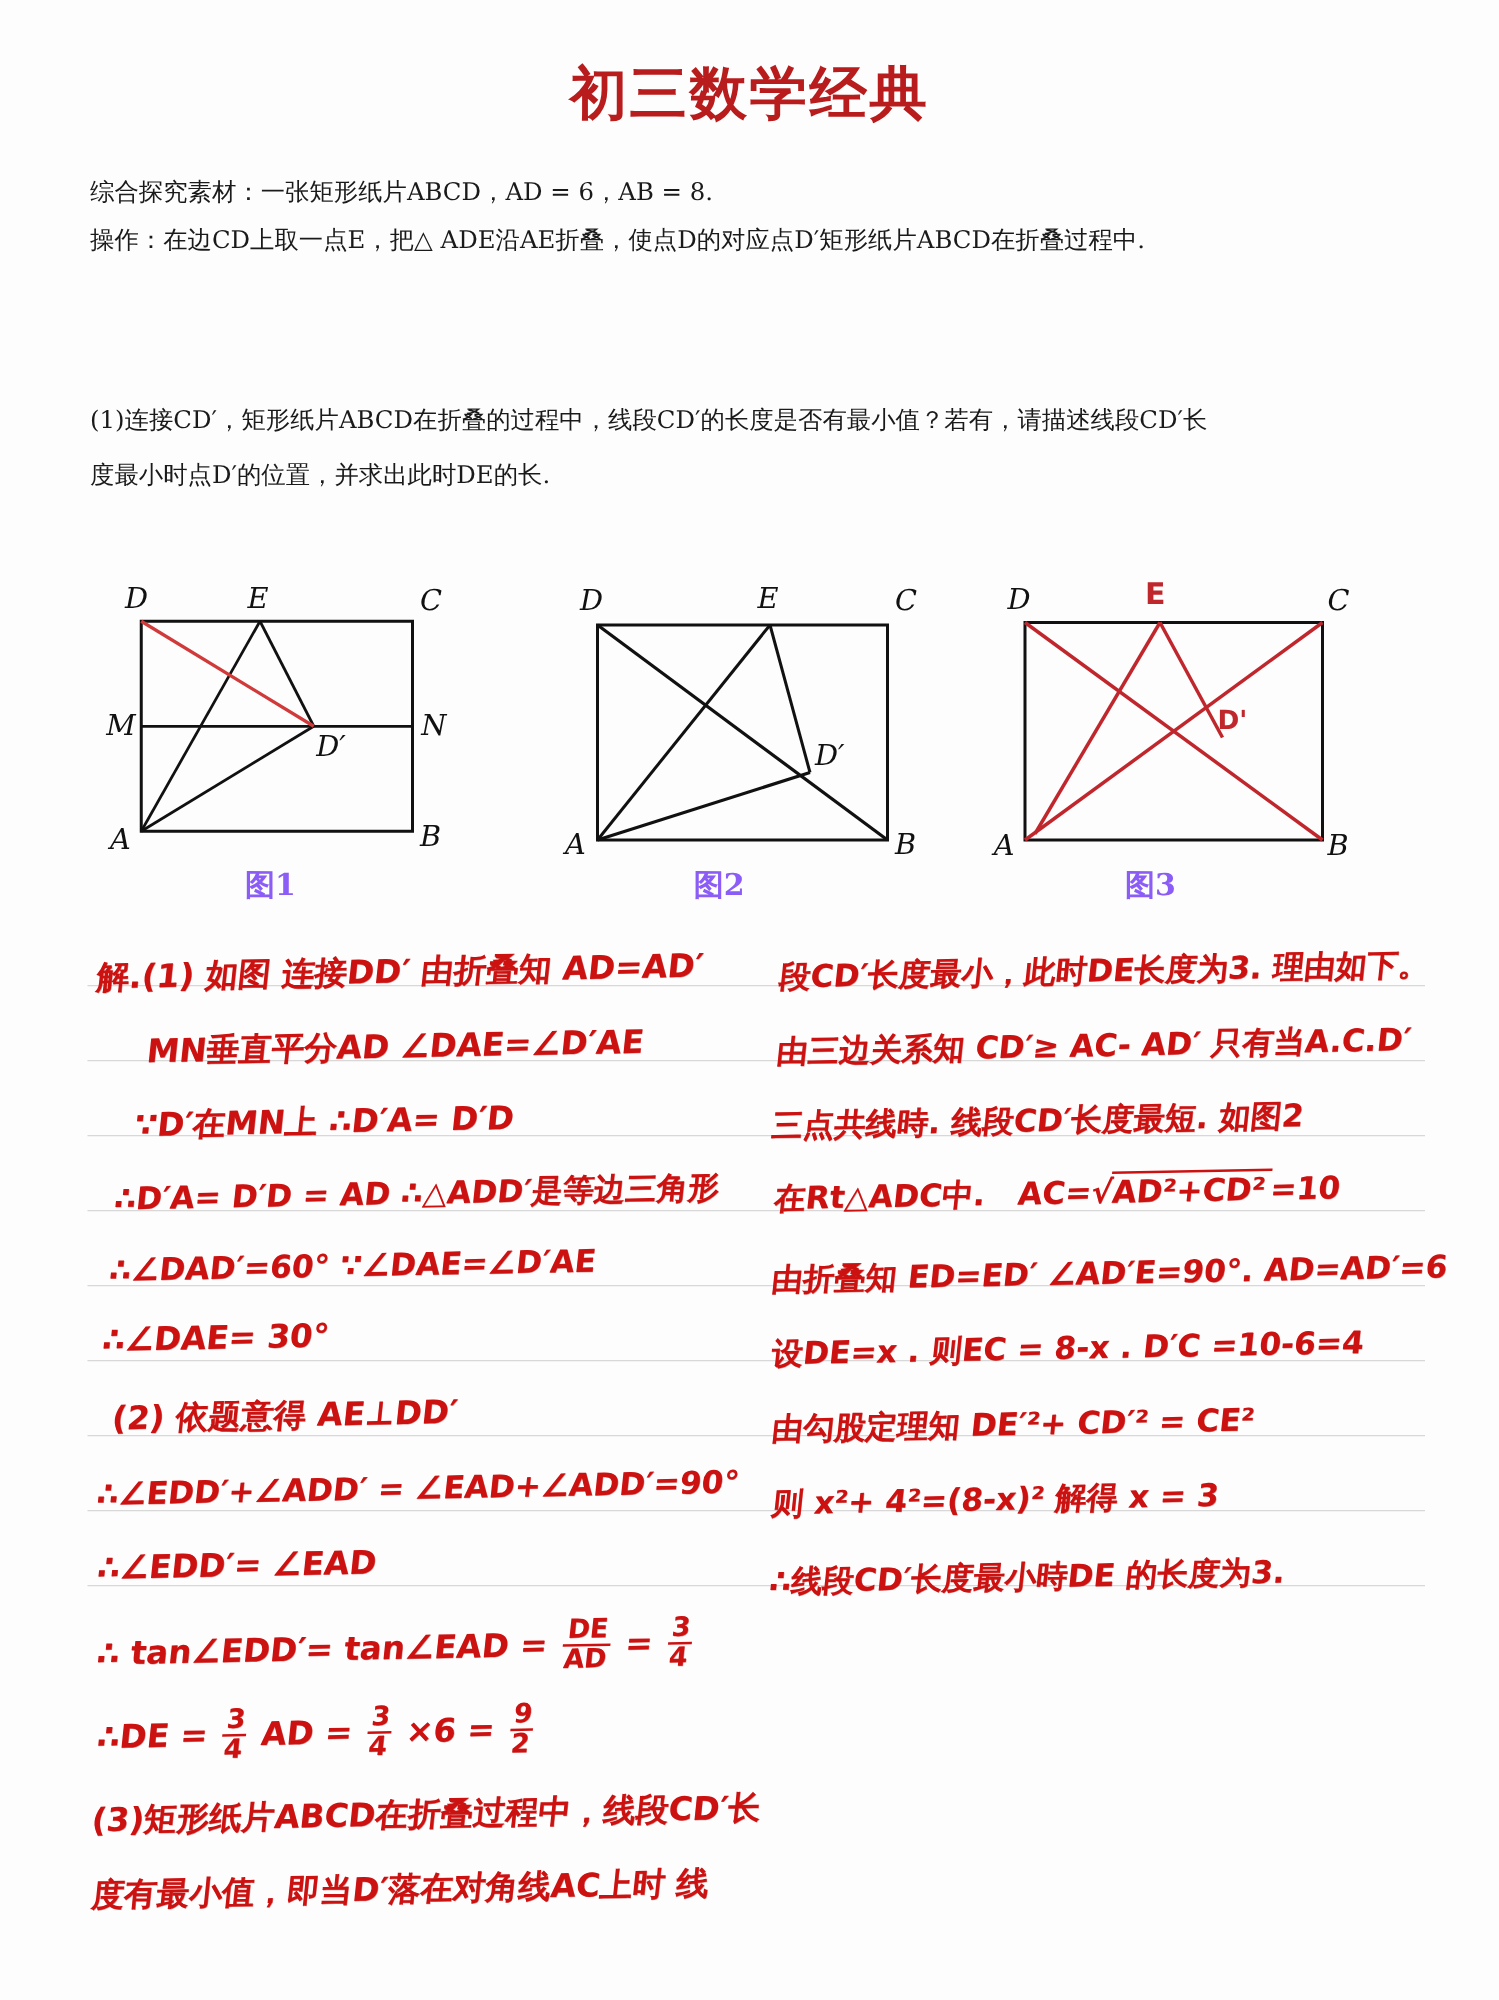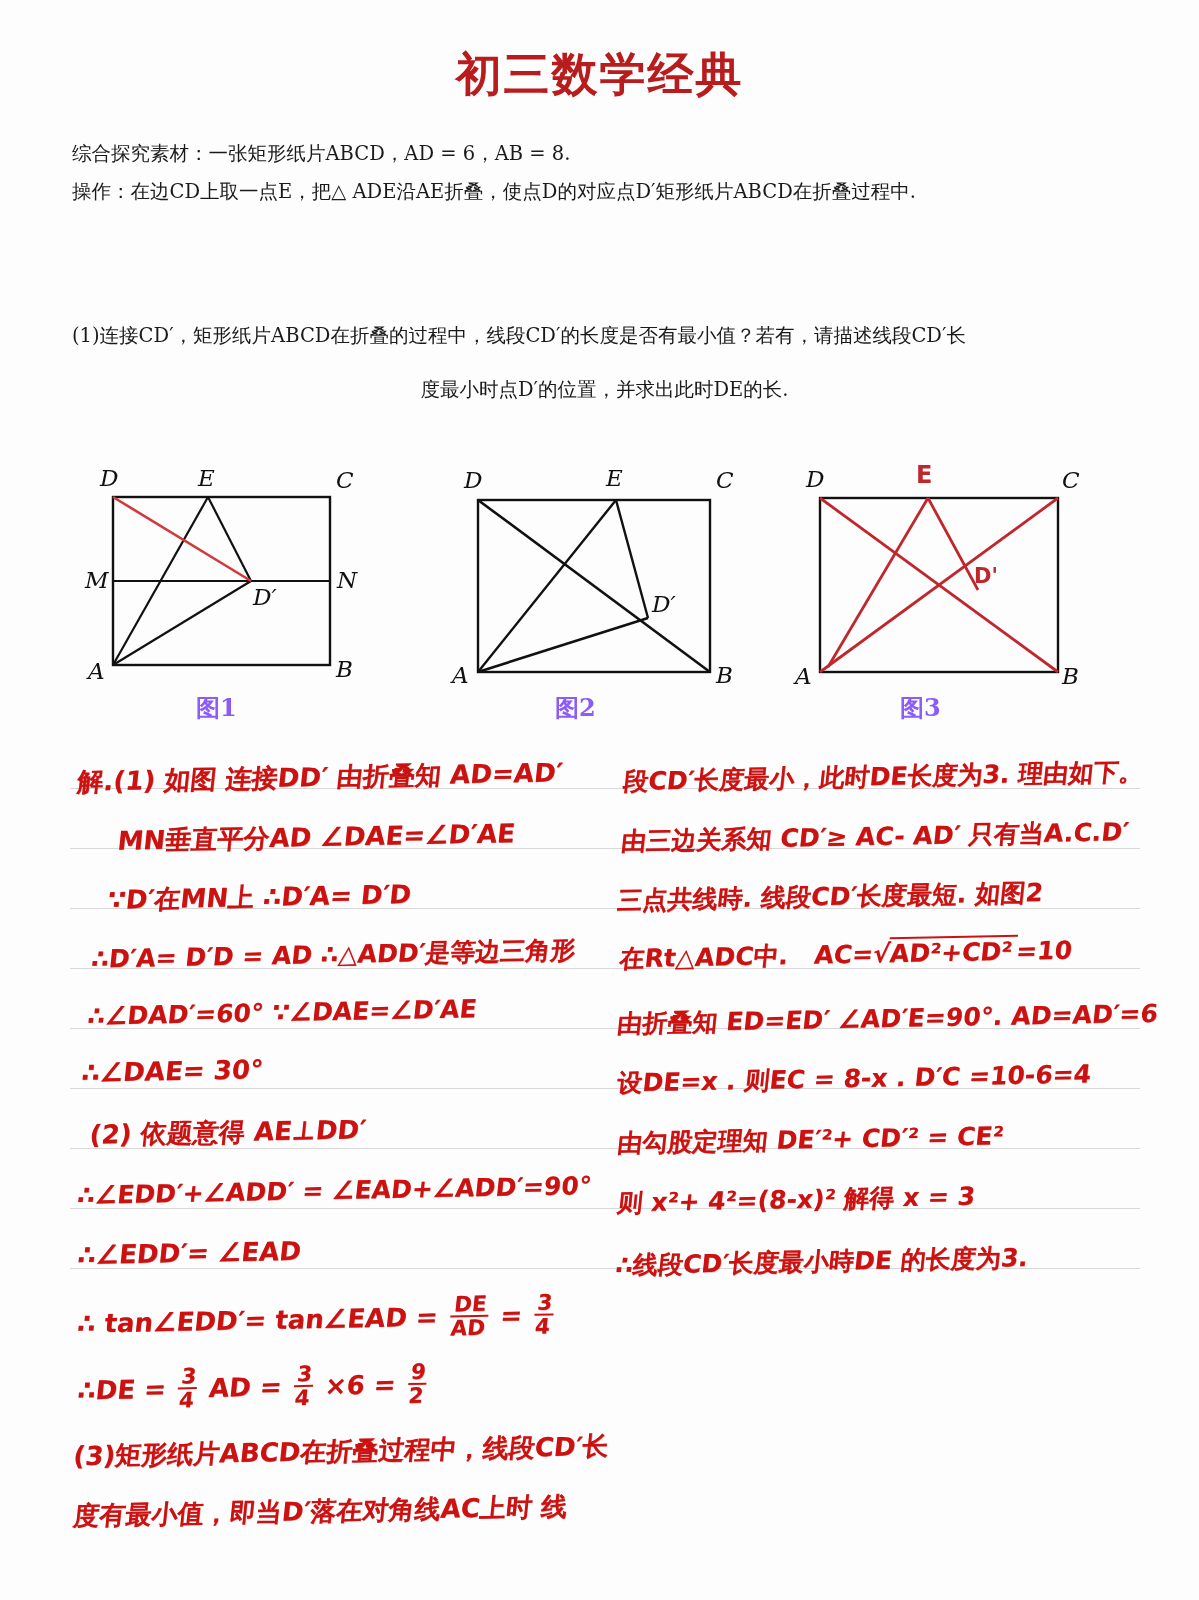--- a/index.html
+++ b/index.html
@@ -123,21 +123,21 @@
 </head>
 <body>
 
 <div id="page">
 
   <div class="title">初三数学经典</div>
 
   <div class="stmt s1">综合探究素材：一张矩形纸片ABCD，AD = 6，AB = 8.</div>
   <div class="stmt s2">操作：在边CD上取一点E，把△ ADE沿AE折叠，使点D的对应点D′矩形纸片ABCD在折叠过程中.</div>
   <div class="stmt s5">(1)连接CD′，矩形纸片ABCD在折叠的过程中，线段CD′的长度是否有最小值？若有，请描述线段CD′长</div>
-  <div class="stmt" style="top:376px;text-align:center;">度最小时点D′的位置，并求出此时DE的长.</div>
+  <div class="stmt" style="top:366px;">度最小时点D′的位置，并求出此时DE的长.</div>
 
   <div class="figwrap">
     <svg class="figsvg" width="1199" height="275" viewBox="0 0 1199 275">
 
       <g>
         <rect x="113" y="42" width="217" height="168" fill="none" stroke="#111" stroke-width="2.4"></rect>
 
         <line x1="113" y1="126" x2="330" y2="126" stroke="#111" stroke-width="2.2"></line>
 
         <line x1="208" y1="42" x2="251" y2="126" stroke="#111" stroke-width="2.2"></line>

